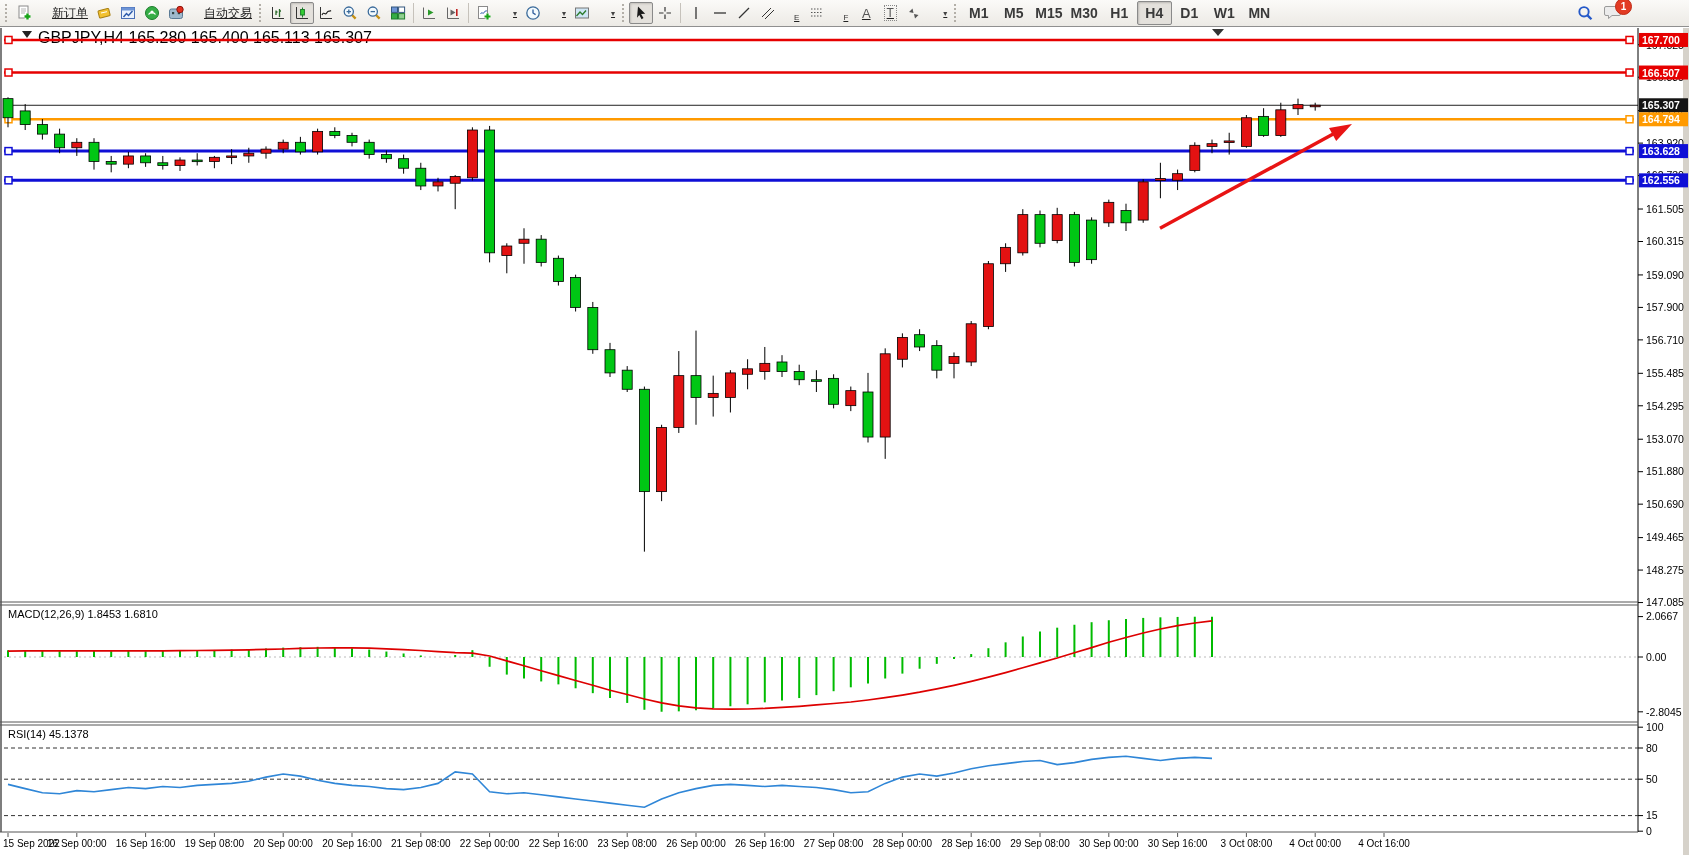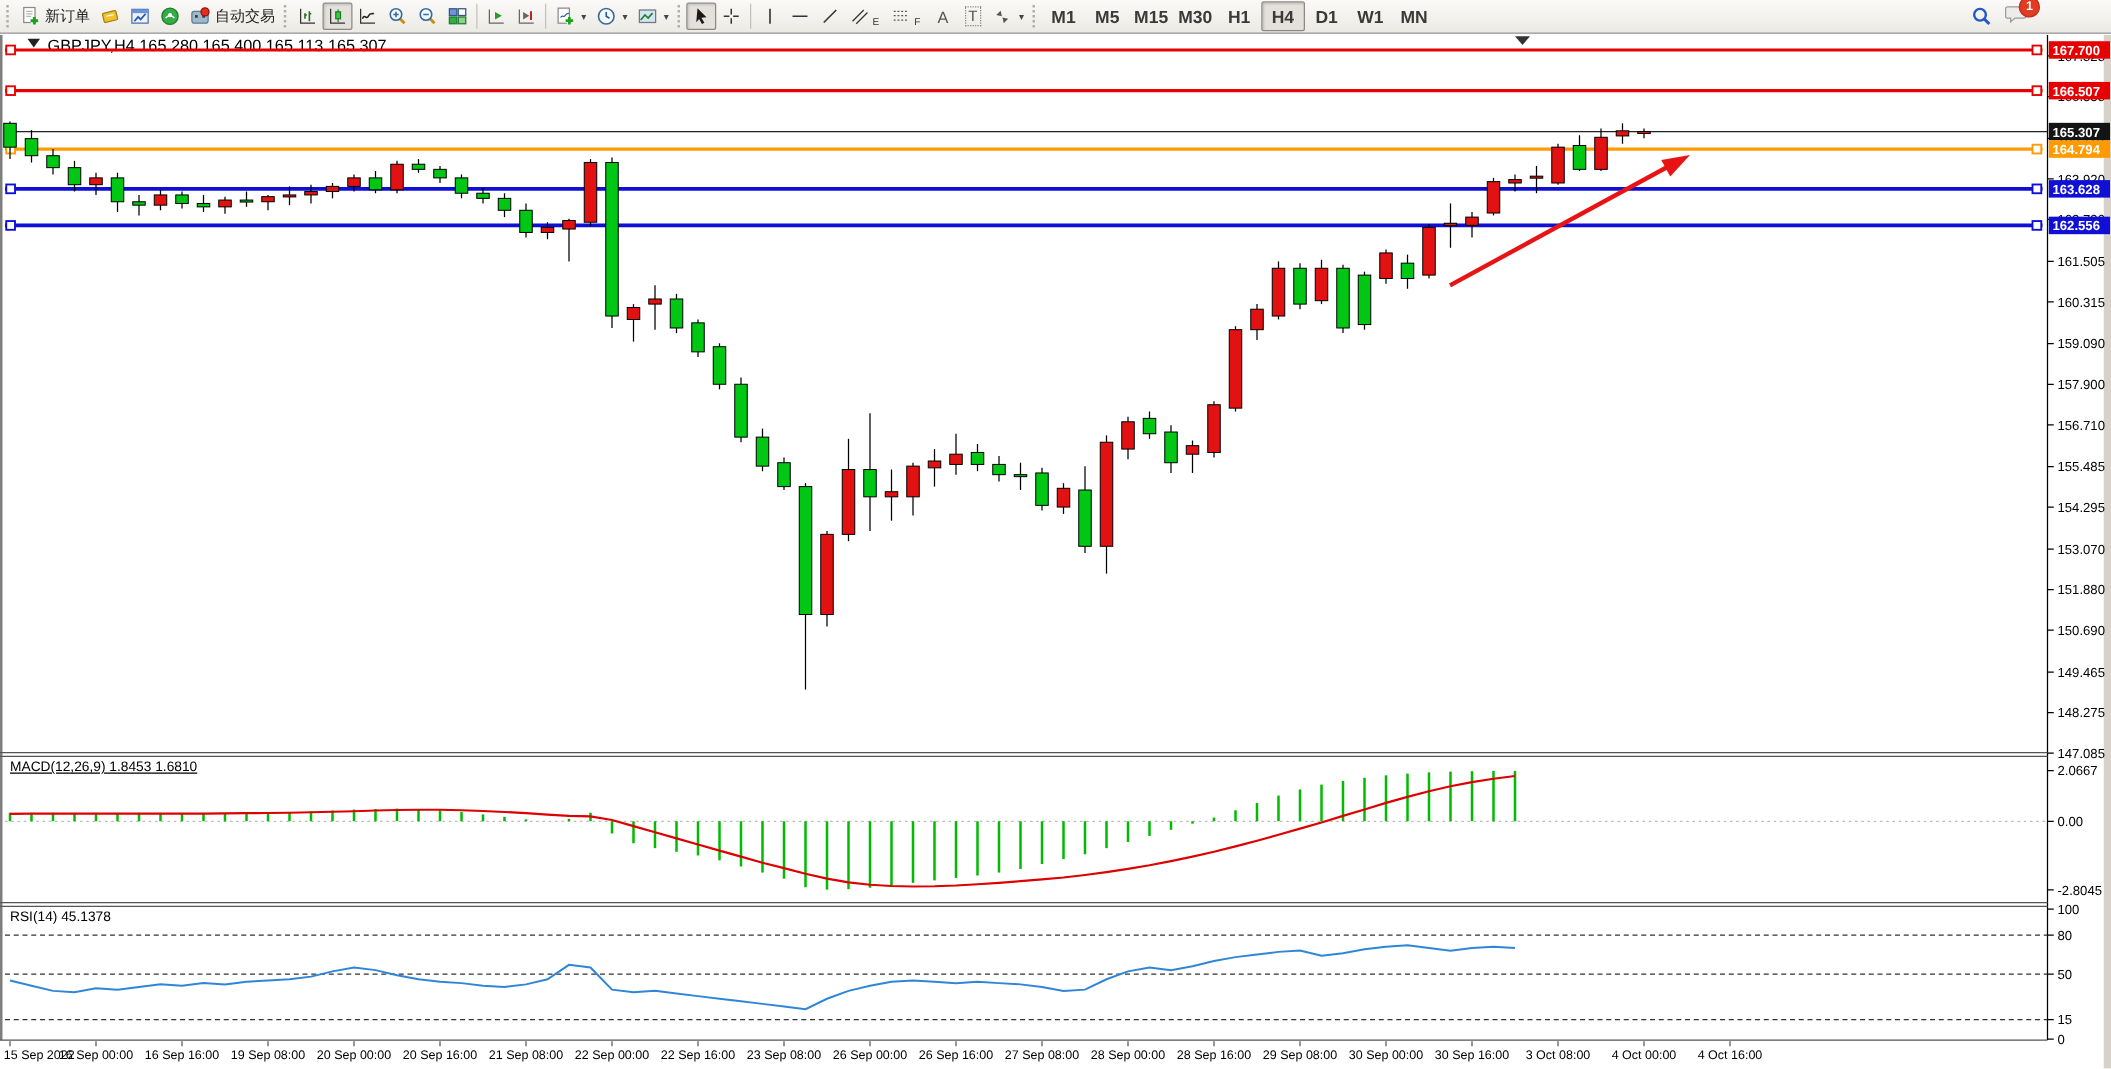--- a/index.html
+++ b/index.html
@@ -4,39 +4,39 @@
 <style>
   html,body{margin:0;padding:0;background:#fff;}
   body{width:1689px;height:855px;position:relative;overflow:hidden;
        font-family:"Liberation Sans","DejaVu Sans",sans-serif;}
   
   .toolbar{position:relative;z-index:5;height:27px;display:flex;align-items:center;
            background:linear-gradient(#fbfaf8,#eceae5);border-bottom:1px solid #8f8f8f;
            padding-left:2px;box-sizing:border-box;}
   .grip{border-left:2px dotted #b3afa8;height:18px;margin:0 5px 0 3px;}
   .sep{width:1px;background:#c6c2bb;height:20px;margin:0 3px;}
-  .tb-btn{display:flex;align-items:center;gap:4px;height:22px;min-width:24px;padding:0 3px;
+  .tb-btn{display:flex;align-items:center;gap:20px;height:22px;min-width:24px;padding:0 3px;
           background:transparent;border:1px solid transparent;border-radius:2px;
-          font-size:12px;color:#222;justify-content:center;}
+          font-size:12px;color:#222;justify-content:center;text-decoration:underline;}
   .tb-btn.pressed{border:1px solid #8a8a8a;background:#e4e1dc;box-shadow:inset 1px 1px 2px rgba(0,0,0,.15);}
   .tb-btn svg{display:block;}
   .caret{font-size:8px;color:#444;margin-left:1px;}
   .tf-btn{height:22px;min-width:27px;padding:0 3px;display:flex;align-items:center;justify-content:center;
           font-size:14px;font-weight:bold;color:#3a3a3a;border:1px solid transparent;border-radius:2px;}
   .tf-btn.pressed{border:1px solid #8a8a8a;background:#e4e1dc;box-shadow:inset 1px 1px 2px rgba(0,0,0,.18);}
   .tb-right{margin-left:auto;display:flex;align-items:center;gap:10px;padding-right:66px;}
   .chat-wrap{position:relative;}
   .badge{position:absolute;top:-5px;right:-9px;background:#e23b24;color:#fff;border-radius:50%;
          width:15px;height:15px;font-size:10px;font-weight:bold;display:flex;align-items:center;
          justify-content:center;border:1px solid #c02a16;}
   .subletter{font-size:8px;color:#333;position:relative;top:4px;left:-2px;}
   
   .ovl{position:absolute;z-index:1;color:#000;white-space:nowrap;}
-  #chart-title{left:38px;top:29px;font-size:13px;}
-  #macd-label{left:8px;top:608px;font-size:11px;text-decoration:underline;}
+  #chart-title{left:38px;top:29px;font-size:16px;}
+  #macd-label{left:8px;top:608px;font-size:11px;}
   #rsi-label{left:8px;top:728px;font-size:11px;}
   #plot{position:absolute;left:0;top:0;z-index:3;}
 </style>
 </head>
 <body>
 
 <div class="toolbar">
   <div class="grip"></div>
 
   <button class="tb-btn">

